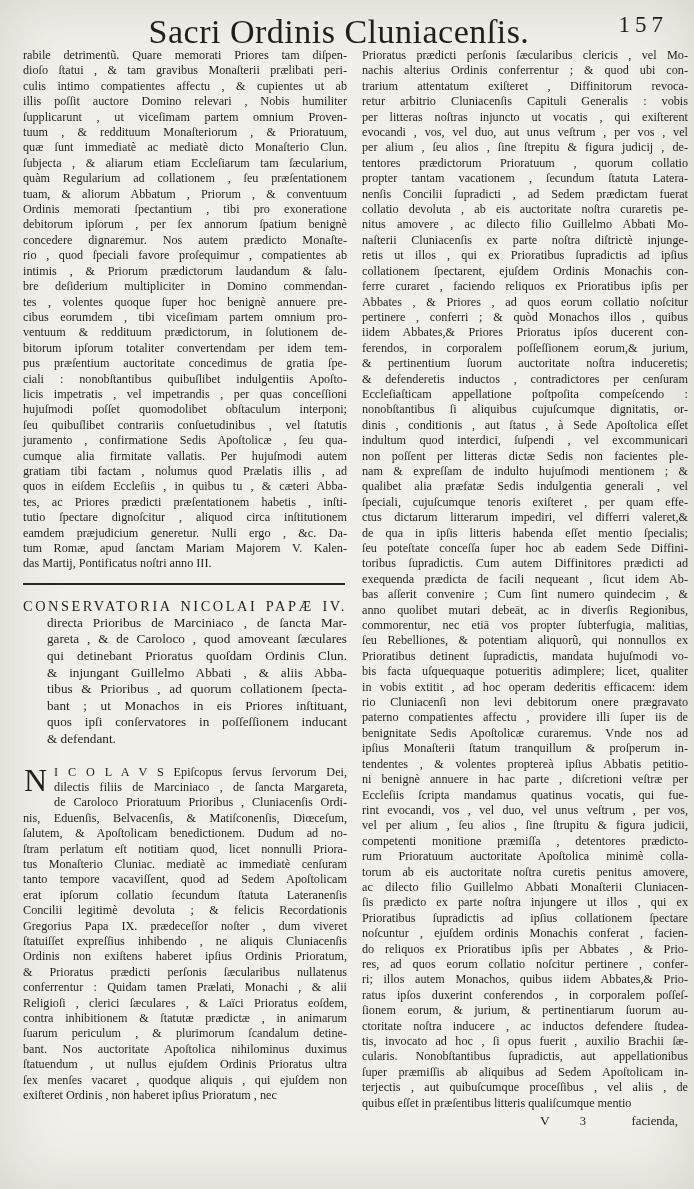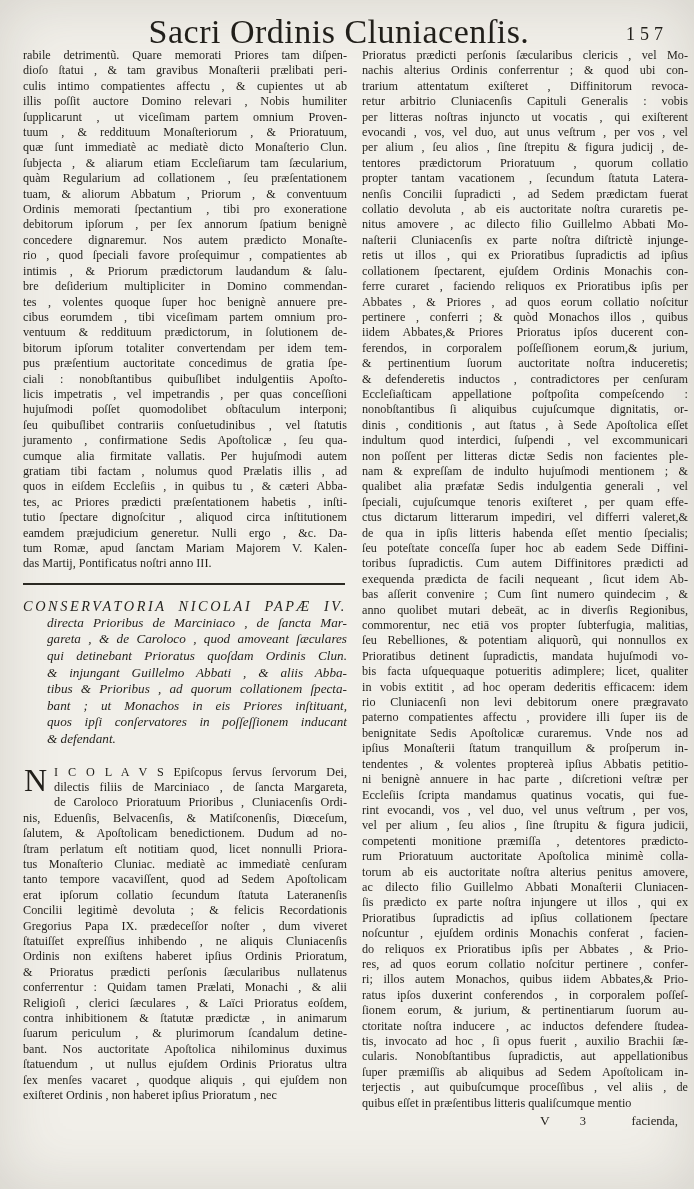--- a/index.html
+++ b/index.html
@@ -17,22 +17,22 @@
     overflow:hidden;
   }
   
   .page-header { position:relative; height:40px; padding-top:8px; }
   .running-title {
     position:absolute; left:50%; top:2px; transform:translateX(-55%);
     margin:11px; font-weight:normal; font-size:34px; line-height:38px;
     white-space:nowrap; letter-spacing:.5px;
   }
   .page-number {
-    position:absolute; right:26px; top:24px;
-    font-size:18px; letter-spacing:5px;text-align:right;
+    position:absolute; right:26px; top:12px;
+    font-size:23px; letter-spacing:5px;text-align:right;
   }
   
   .columns {
     position:absolute; top:48px; left:23px; right:6px;
     display:flex; gap:15px;
   }
   .col { width:328px; }
   .col-right { width:330px;font-family:Liberation Serif, serif; }
   .para { font-size:12.2px; }
   .line {
@@ -42,21 +42,21 @@
     white-space:normal;
   }
   .line-last { text-align-last:left; }
   
   .section-rule {
     border:none; border-top:2px solid #2b2922;
     margin:11px 2px 12px 0;
   }
   .section-heading { margin-bottom:17px; }
   .section-heading .line {
-    font-style:italic; font-size:13.2px; line-height:16.6px;
+    font-size:13.2px; line-height:16.6px;
     padding-left:24px;
   }
   .section-heading .line:first-child {
     padding-left:0; font-size:14.3px; letter-spacing:2.6px; line-height:18px;
   }
   
   .dropcap {
     float:left;
     font-size:32px; line-height:29px; height:30px;
     padding:1px 7px 0 1px;
@@ -211,21 +211,21 @@
           <div class="line">paterno compatientes affectu , providere illi ſuper iis de</div>
           <div class="line">benignitate Sedis Apoſtolicæ curaremus.  Vnde nos ad</div>
           <div class="line">ipſius Monaſterii ſtatum tranquillum &amp; proſperum in-</div>
           <div class="line">tendentes , &amp; volentes proptereà ipſius Abbatis petitio-</div>
           <div class="line">ni benignè annuere in hac parte , diſcretioni veſtræ per</div>
           <div class="line">Eccleſiis ſcripta mandamus quatinus vocatis, qui fue-</div>
           <div class="line">rint evocandi, vos , vel duo, vel unus veſtrum , per vos,</div>
           <div class="line">vel per alium , ſeu alios , ſine  ſtrupitu &amp; figura judicii,</div>
           <div class="line">competenti monitione præmiſſa , detentores prædicto-</div>
           <div class="line">rum Prioratuum auctoritate Apoſtolica minimè colla-</div>
-          <div class="line">torum ab eis auctoritate noſtra alterius penitus amovere,</div>
+          <div class="line">torum ab eis auctoritate noſtra curetis penitus amovere,</div>
           <div class="line">ac dilecto filio Guillelmo Abbati Monaſterii Cluniacen-</div>
           <div class="line">ſis prædicto ex parte noſtra injungere ut illos , qui ex</div>
           <div class="line">Prioratibus ſupradictis ad ipſius collationem ſpectare</div>
           <div class="line">noſcuntur , ejuſdem ordinis Monachis conferat , facien-</div>
           <div class="line">do reliquos ex Prioratibus ipſis per Abbates , &amp; Prio-</div>
           <div class="line">res, ad quos eorum collatio noſcitur pertinere , confer-</div>
           <div class="line">ri; illos autem Monachos, quibus iidem Abbates,&amp; Prio-</div>
           <div class="line">ratus ipſos duxerint conferendos , in corporalem poſſeſ-</div>
           <div class="line">ſionem eorum, &amp; jurium, &amp; pertinentiarum ſuorum au-</div>
           <div class="line">ctoritate noſtra inducere , ac inductos defendere ſtudea-</div>

